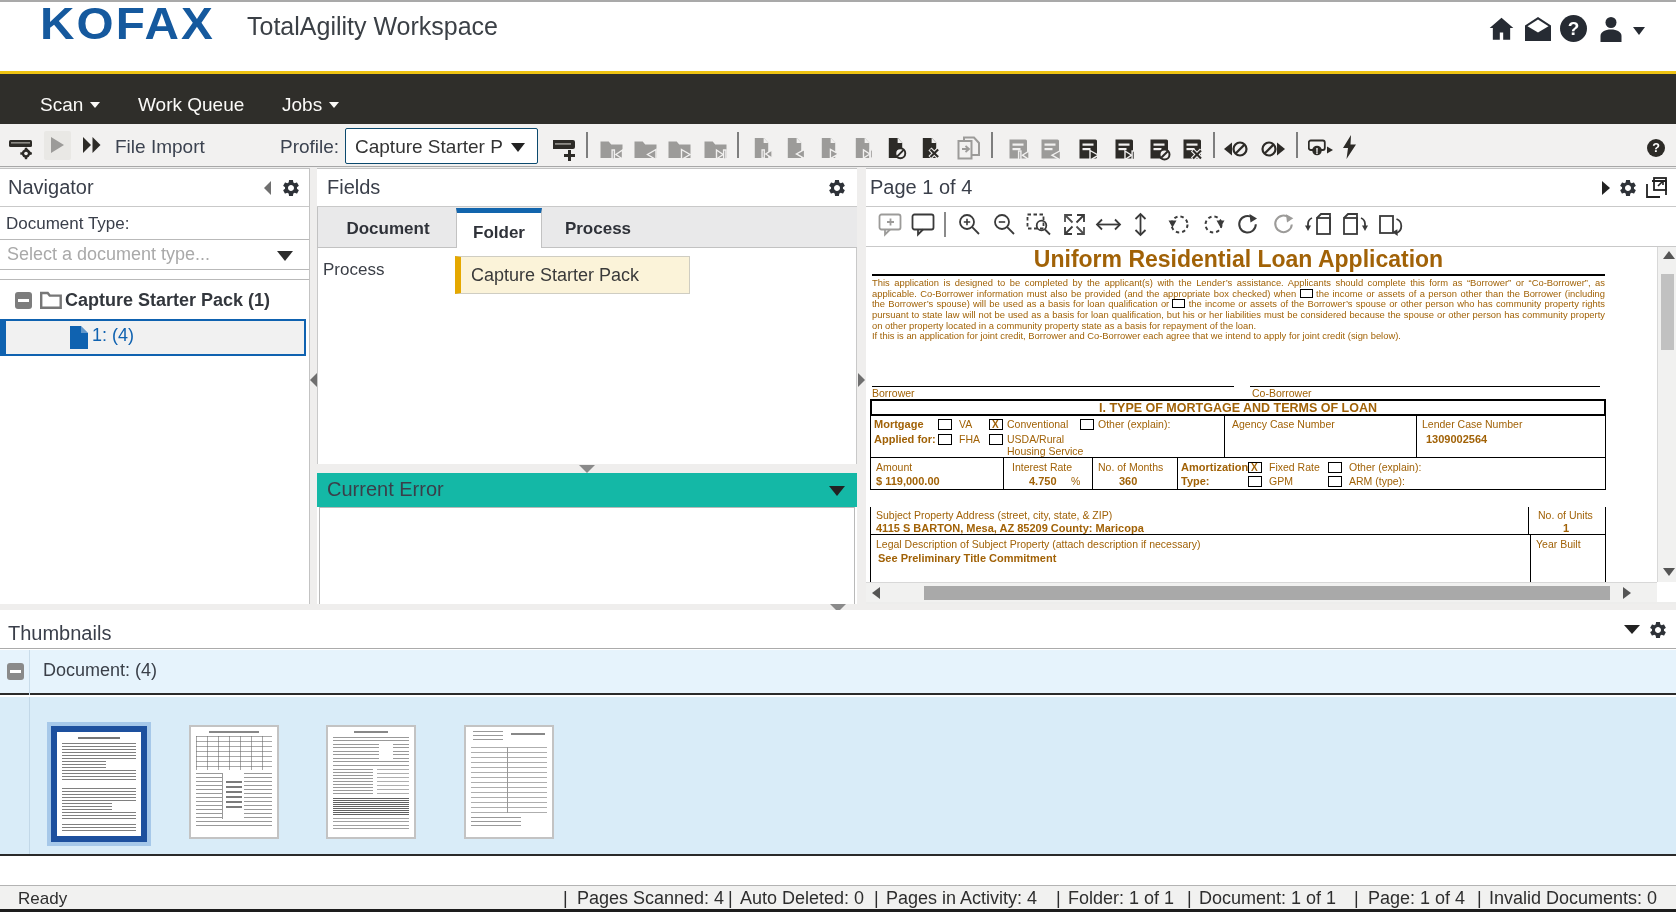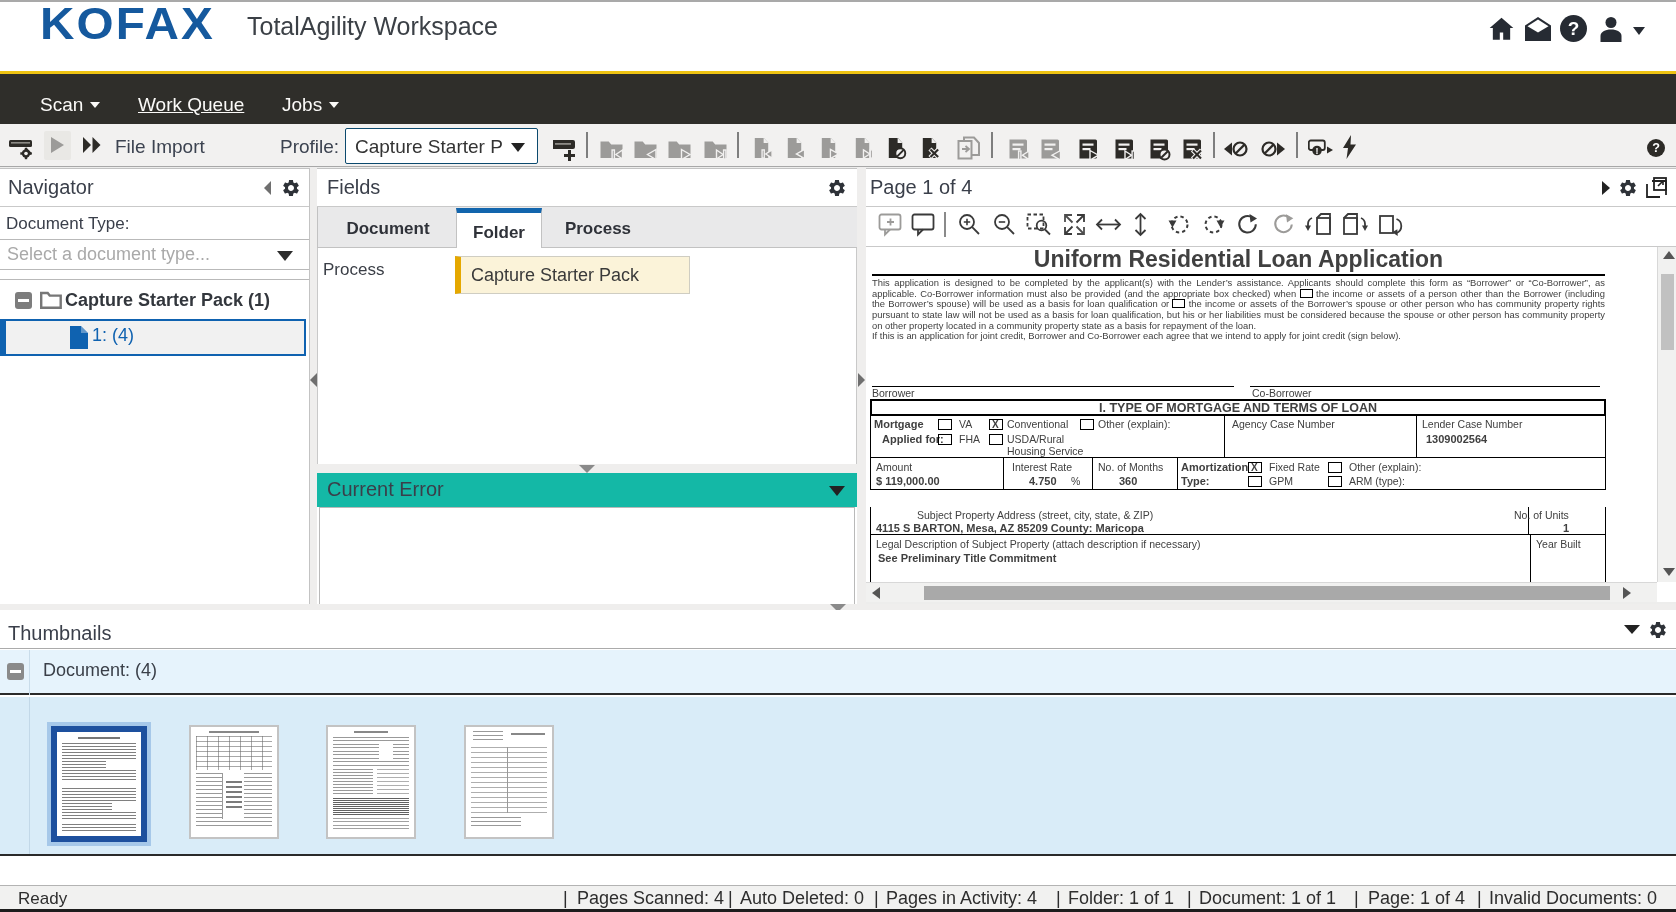--- a/index.html
+++ b/index.html
@@ -109,21 +109,21 @@
 #viewport { position:absolute; left:0; top:78px; width:791px; height:335px; background:#fff;
   overflow:hidden; }
 #vscroll { position:absolute; left:791px; top:78px; width:19px; height:335px; background:#f1f1f0;
   border-left:1px solid #d8d8d8; }
 #vthumb { position:absolute; left:3px; top:27px; width:13px; height:76px; background:#c1c1c1; }
 #hscroll { position:absolute; left:0; top:413px; width:791px; height:20px; background:#f1f1f0;
   border-top:1px solid #d8d8d8; }
 #hthumb { position:absolute; left:58px; top:3px; width:686px; height:14px; background:#a9a9a9; }
 
 
-#form { position:absolute; left:0; top:0; width:791px; height:335px; font-family:"Liberation Sans",sans-serif; color:#404040; }
+#form { position:absolute; left:0; top:0; width:791px; height:335px; font-family:"Liberation Sans",sans-serif; color:#a16207; }
 #ftitle { position:absolute; left:6px; top:-1px; width:733px; text-align:center;
   font-weight:bold; font-size:23px; }
 #frule { position:absolute; left:6px; top:27px; width:733px; height:2px; background:#000; }
 #fpara { position:absolute; left:6px; top:31px; width:733px; font-size:9.4px; line-height:10.65px; }
 #fpara .jl { text-align:justify; text-align-last:justify; white-space:nowrap; }
 .cbx { display:inline-block; width:13px; height:9px; border:1px solid #000; vertical-align:-1px; }
 .acbx { position:absolute; width:14px; height:11px; border:1.5px solid #000; }
 .acbx.x::after { content:"X"; position:absolute; left:2px; top:-1px; font-weight:bold; font-size:10px; }
 .ftext { position:absolute; font-size:10.5px; white-space:nowrap; }
 .fbold { position:absolute; font-size:11px; font-weight:bold; white-space:nowrap; }
@@ -188,21 +188,21 @@
       <svg width="26" height="27" viewBox="0 0 26 27" fill="#262b33">
           <circle cx="13" cy="7.5" r="5.5"></circle>
           <path d="M2.5 27v-6c0-4 4.5-6.5 10.5-6.5S23.5 17 23.5 21v6z"></path>
         </svg>
     </div>
     <div class="abs" style="left:1633px; top:25px; width:0; height:0; border-left:6px solid transparent; border-right:6px solid transparent; border-top:8px solid #262b33;"></div>
   </div>
   <div class="abs" id="ybar"></div>
   <div class="abs" id="nav">
     <div class="navitem" style="left:40px;">Scan<span class="caret"></span></div>
-    <div class="navitem" style="left:138px;text-decoration:underline;">Work Queue</div>
+    <div class="navitem" style="left:138px;">Work Queue</div>
     <div class="navitem" style="left:282px;">Jobs<span class="caret"></span></div>
   </div>
   <div class="abs" id="toolbar">
     <svg width="0" height="0" style="position:absolute;">
       <defs>
         <symbol id="i-folder" viewBox="0 0 24 24">
             <path d="M1 21V4.5h8.2l2.5 3H23V21z"></path>
           </symbol>
         <symbol id="i-page" viewBox="0 0 24 24">
             <path d="M5 1.5h9.5l4.5 5v16H5z"></path>
@@ -643,21 +643,21 @@
           <div style="position:absolute; left:4px; top:168px; width:736px; height:43px; border-bottom:1px solid #000; border-left:1px solid #000; border-right:1px solid #000;"></div>
           <div style="position:absolute; left:358px; top:168px; width:1px; height:43px; background:#000;"></div>
           <div style="position:absolute; left:550px; top:168px; width:1px; height:43px; background:#000;"></div>
           <div class="fbold" style="left:8px; top:171px;">Mortgage</div>
           <div class="acbx" style="left:72px; top:172px;"></div>
           <div class="ftext" style="left:93px; top:171px;">VA</div>
           <div class="acbx x" style="left:123px; top:172px;"></div>
           <div class="ftext" style="left:141px; top:171px;">Conventional</div>
           <div class="acbx" style="left:214px; top:172px;"></div>
           <div class="ftext" style="left:232px; top:171px;">Other (explain):</div>
-          <div class="fbold" style="left:16px; top:186px;">Applied for:</div>
+          <div class="fbold" style="left:8px; top:186px;">Applied for:</div>
           <div class="acbx" style="left:72px; top:187px;"></div>
           <div class="ftext" style="left:93px; top:186px;">FHA</div>
           <div class="acbx" style="left:123px; top:187px;"></div>
           <div class="ftext" style="left:141px; top:186px;">USDA/Rural</div>
           <div class="ftext" style="left:141px; top:198px;">Housing Service</div>
           <div class="ftext" style="left:366px; top:171px;">Agency Case Number</div>
           <div class="ftext" style="left:556px; top:171px;">Lender Case Number</div>
           <div class="fbold" style="left:560px; top:186px;">1309002564</div>
           <div style="position:absolute; left:4px; top:211px; width:736px; height:32px; border-bottom:1px solid #000; border-left:1px solid #000; border-right:1px solid #000;"></div>
           <div style="position:absolute; left:137px; top:211px; width:1px; height:32px; background:#000;"></div>
@@ -675,23 +675,23 @@
           <div class="ftext" style="left:403px; top:214px;">Fixed Rate</div>
           <div class="acbx" style="left:462px; top:215px;"></div>
           <div class="ftext" style="left:483px; top:214px;">Other (explain):</div>
           <div class="fbold" style="left:315px; top:228px;">Type:</div>
           <div class="acbx" style="left:382px; top:229px;"></div>
           <div class="ftext" style="left:403px; top:228px;">GPM</div>
           <div class="acbx" style="left:462px; top:229px;"></div>
           <div class="ftext" style="left:483px; top:228px;">ARM (type):</div>
           <div style="position:absolute; left:4px; top:260px; width:736px; height:28px; border-bottom:1px solid #000; border-left:1px solid #000; border-right:1px solid #000;"></div>
           <div style="position:absolute; left:662px; top:260px; width:1px; height:28px; background:#000;"></div>
-          <div class="ftext" style="left:10px; top:262px;margin-left:41px;">Subject Property Address (street, city, state, &amp; ZIP)</div>
+          <div class="ftext" style="left:10px; top:262px;">Subject Property Address (street, city, state, &amp; ZIP)</div>
           <div class="fbold" style="left:10px; top:275px;">4115 S BARTON, Mesa, AZ 85209 County: Maricopa</div>
-          <div class="ftext" style="left:648px; top:262px;">No. of Units</div>
+          <div class="ftext" style="left:672px; top:262px;">No. of Units</div>
           <div class="fbold" style="left:697px; top:275px;">1</div>
           <div style="position:absolute; left:4px; top:288px; width:736px; height:47px; border-left:1px solid #000; border-right:1px solid #000;"></div>
           <div style="position:absolute; left:664px; top:288px; width:1px; height:47px; background:#000;"></div>
           <div class="ftext" style="left:10px; top:291px;">Legal Description of Subject Property (attach description if necessary)</div>
           <div class="fbold" style="left:12px; top:305px;">See Preliminary Title Commitment</div>
           <div class="ftext" style="left:670px; top:291px;">Year Built</div>
         </div>
       </div>
       <div id="vscroll">
         <div style="position:absolute; left:5px; top:4px; width:0; height:0; border-left:6px solid transparent; border-right:6px solid transparent; border-bottom:8px solid #555;"></div>

